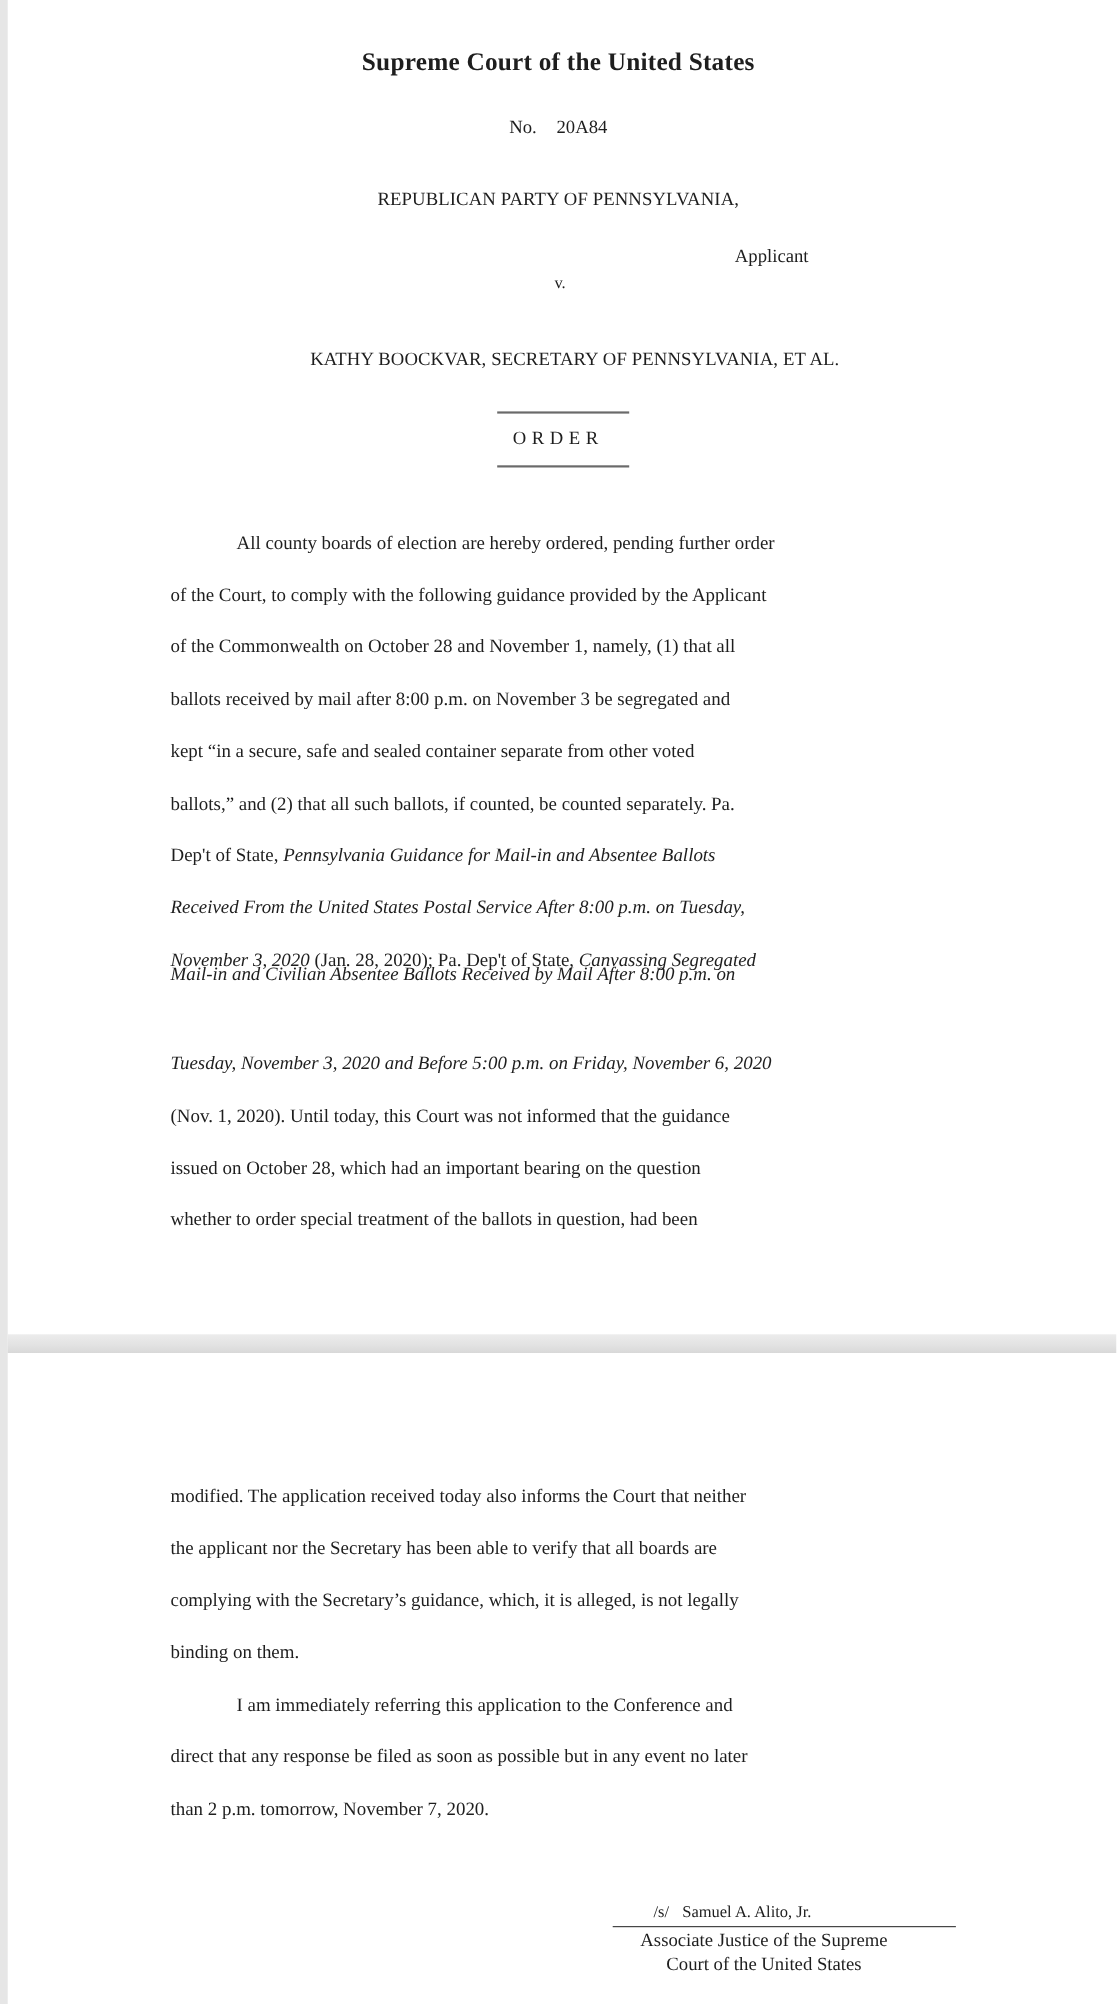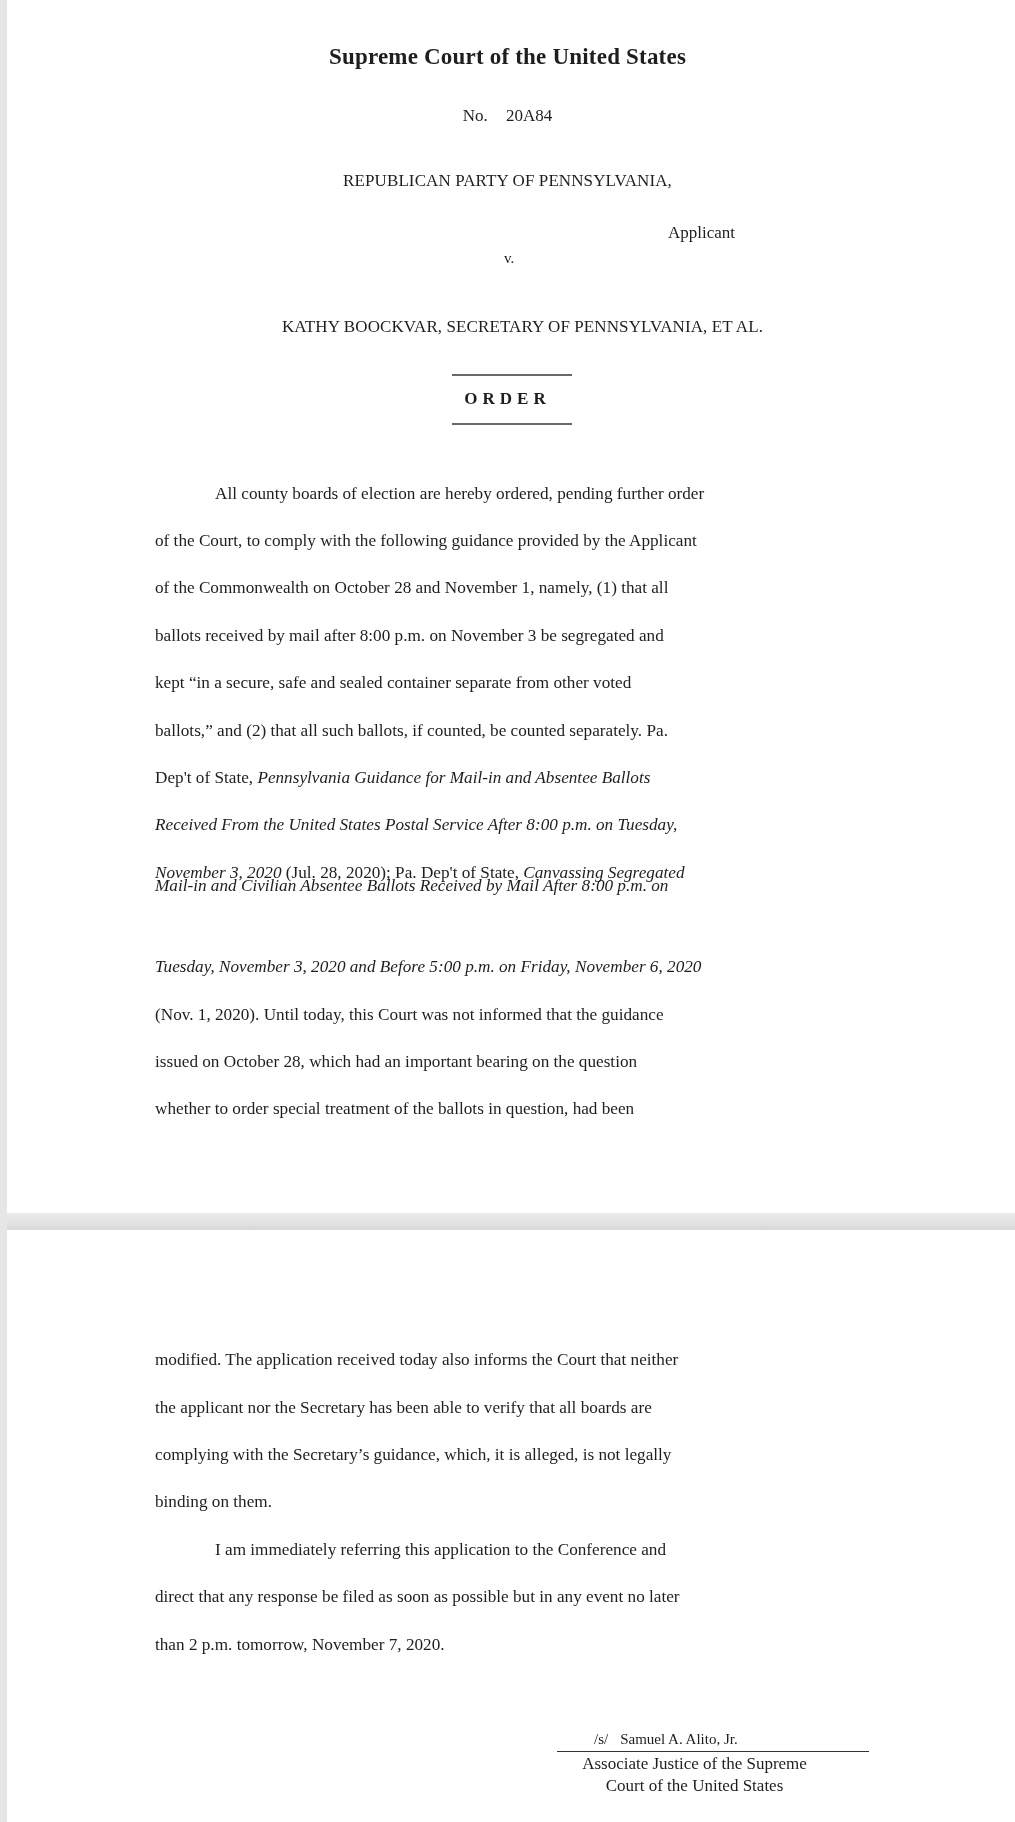--- a/index.html
+++ b/index.html
@@ -23,21 +23,21 @@
     .docket { top: 106px; font-size: 17px; }
     .docket .num { margin-left: 18px; text-align: center; }
     .party { font-size: 17px; letter-spacing: 0.1px; }
     .applicant-line { top: 171px; }
     .applicant-role { top: 223px; left: 668px; font-size: 17px; }
     .versus { top: 250px; left: 504px; font-size: 15px; }
     .respondent { top: 317px; padding-left: 15px; }
     .rule { position: absolute; left: 452px; width: 120px; height: 2px; background: #6a6a6a; }
     .rule-top { top: 374px; }
     .rule-bottom { top: 423px; }
-    .order-heading { top: 389px; font-size: 17px; font-weight: bold; letter-spacing: 5px; }
+    .order-heading { top: 389px; font-size: 17px; font-weight: normal; letter-spacing: 5px; }
     .line { position: absolute; left: 155px; font-size: 17.2px; white-space: nowrap; }
     .indent { left: 215px; }
     em { font-style: italic; }
     .sig-line { position: absolute; left: 557px; width: 312px; height: 1px; background: #333; top: 1751px; }
     .sig-name { top: 1731px; left: 594px; font-size: 15px; }
     .sig-name .slash { margin-right: 12px; }
     .sig-title { font-size: 17px; left: 557px; width: 275px; text-align: center; }
     .sig-title-1 { top: 1754px; }
     .sig-title-2 { top: 1776px; }
   </style>
@@ -59,21 +59,21 @@
 
 <div class="line indent" style="top:484px">All county boards of election are hereby ordered, pending further order</div>
 <div class="line" style="top:531px">of the Court, to comply with the following guidance provided by the Applicant</div>
 <div class="line" style="top:578px">of the Commonwealth on October 28 and November 1, namely, (1) that all</div>
 <div class="line" style="top:626px">ballots received by mail after 8:00 p.m. on November 3 be segregated and</div>
 <div class="line" style="top:673px">kept “in a secure, safe and sealed container separate from other voted</div>
 <div class="line" style="top:721px">ballots,” and (2) that all such ballots, if counted, be counted separately.  Pa.</div>
 
 <div class="line" style="top:768px"><span>Dep't of State, </span><em>Pennsylvania Guidance for Mail-in and Absentee Ballots</em></div>
 <div class="line" style="top:815px"><em>Received From the United States Postal Service After 8:00 p.m. on Tuesday,</em></div>
-<div class="line" style="top:863px"><em>November 3, 2020</em><span> (Jul. 28, 2020); Pa. Dep't of State, </span><em>Canvassing Segregated</em></div>
+<div class="line" style="top:863px"><em>November 3, 2020</em><span> (Jan. 28, 2020); Pa. Dep't of State, </span><em>Canvassing Segregated</em></div>
 <div class="line" style="top:876px"><em>Mail-in and Civilian Absentee Ballots Received by Mail After 8:00 p.m. on</em></div>
 <div class="line" style="top:957px"><em>Tuesday, November 3, 2020 and Before 5:00 p.m. on Friday, November 6, 2020</em></div>
 
 <div class="line" style="top:1005px">(Nov. 1, 2020).  Until today, this Court was not informed that the guidance</div>
 <div class="line" style="top:1052px">issued on October 28, which had an important bearing on the question</div>
 <div class="line" style="top:1099px">whether to order special treatment of the ballots in question, had been</div>
 
 <div class="page-break"></div>
 
 <div class="line" style="top:1350px">modified.  The application received today also informs the Court that neither</div>

